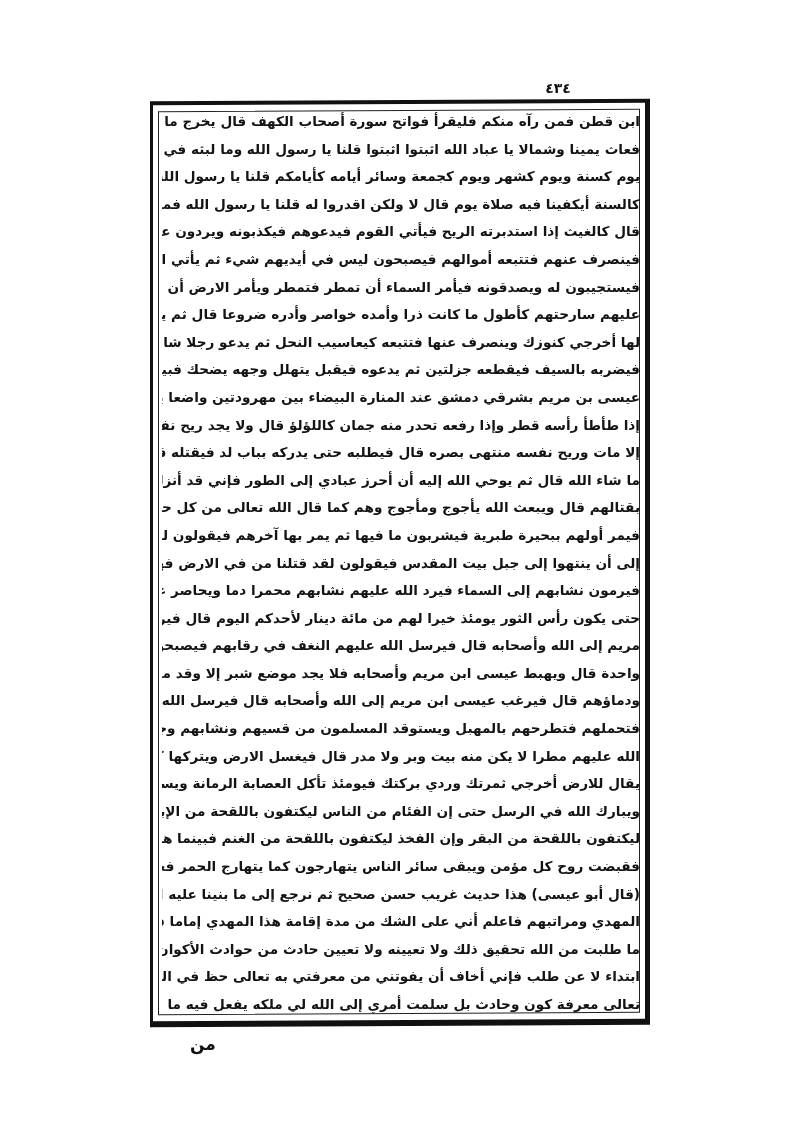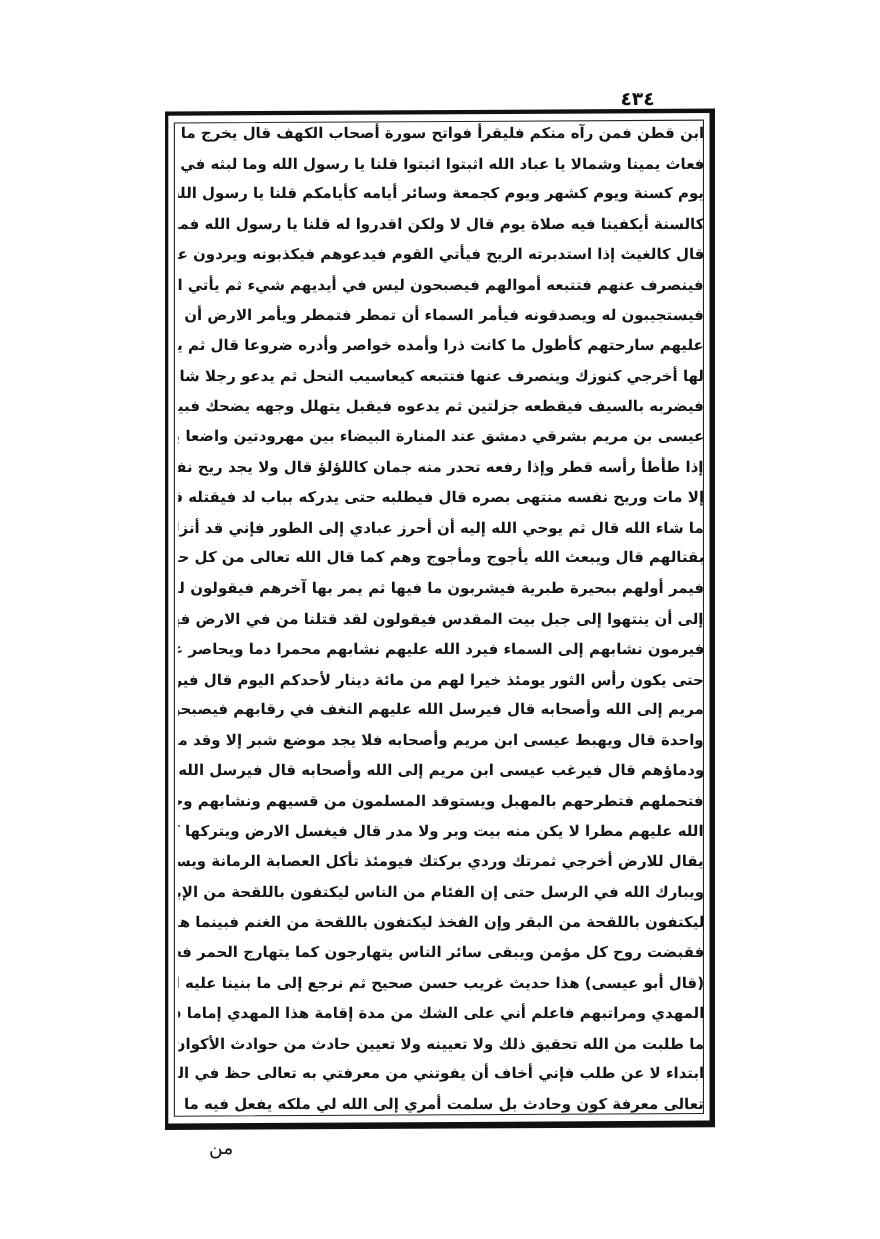--- a/index.html
+++ b/index.html
@@ -6,25 +6,25 @@
   body {
     width: 800px; height: 1126px;
     background: #ffffff;
     position: relative;
     overflow: hidden;
     font-family: "DejaVu Sans", sans-serif;
     color: #111111;
   }
   .page-number {
     position: absolute;
-    top: 80px; left: 564px;
+    top: 80px; left: 528px;
     width: 60px;
-    font-size: 17px;
+    font-size: 14px;
     font-weight: bold;
-    text-align: left;
+    text-align: center;
     direction: rtl;
   }
   .frame-outer {
     position: absolute;
     top: 100px; left: 150px;
     width: 500px; height: 926px;
     box-sizing: border-box;
     border-top: 4px solid #111;
     border-left: 3px solid #111;
     border-right: 5px solid #111;
@@ -54,21 +54,21 @@
     overflow: hidden;
     text-align: justify;
     text-align-last: justify;
     font-weight: bold;
     color: #141414;
   }
   .catchword {
     position: absolute;
     top: 1034px; left: 190px;
     font-size: 17px;
-    font-weight: normal;
+    font-weight: bold;
     direction: rtl;
   }
 </style>
 </head>
 <body>
 
 <div class="page-number">٤٣٤</div>
 
 <div class="frame-outer">
   <div class="frame-inner"></div>

